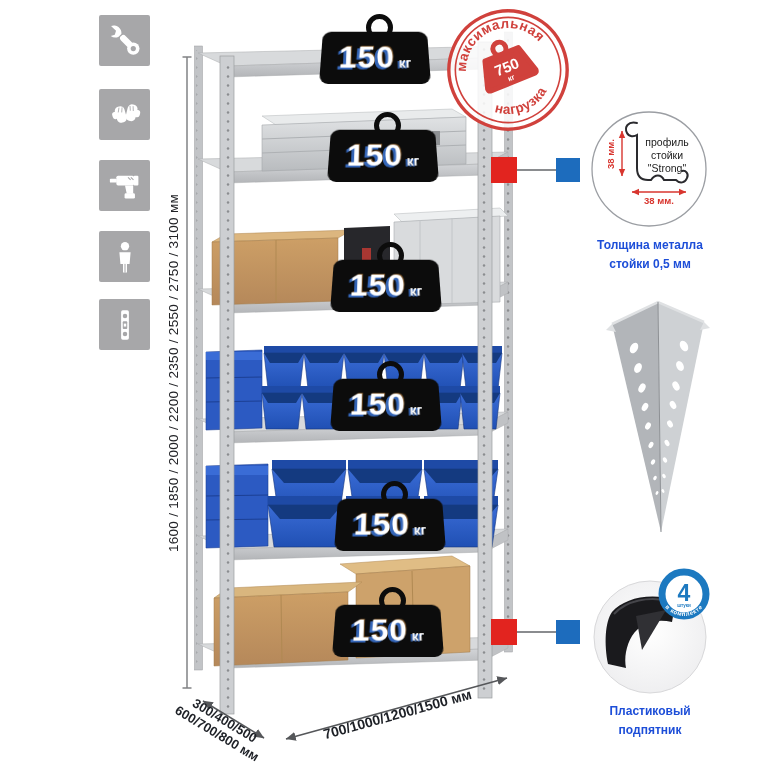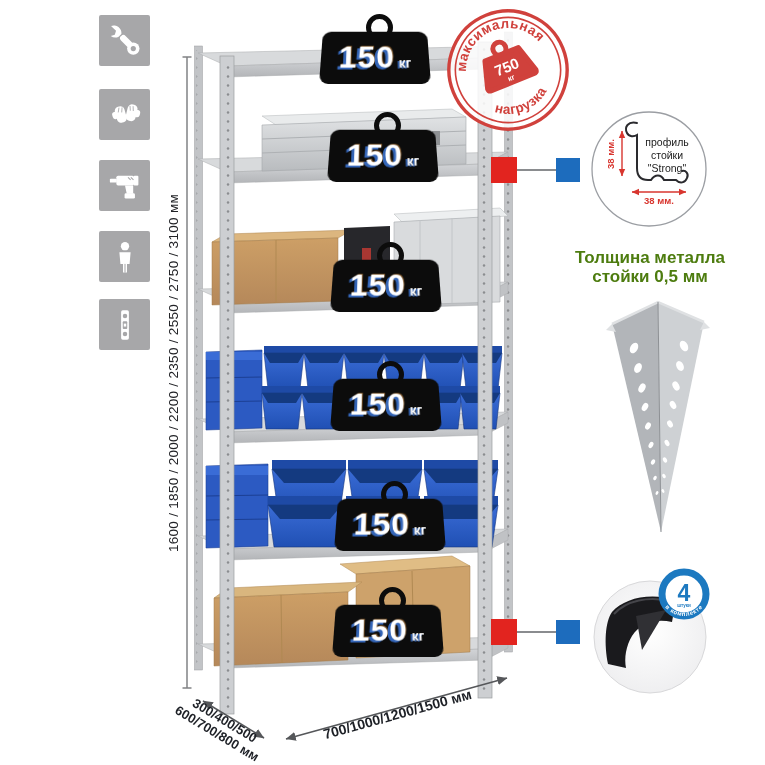--- a/index.html
+++ b/index.html
@@ -28,22 +28,22 @@
   
   .height-label{position:absolute;left:-133px;top:364px;width:616px;height:18px;text-align:center;
                 transform:rotate(-90deg);font-size:13.5px;font-weight:500;color:#212226;
                 letter-spacing:.3px;white-space:nowrap;}
   .depth-label{position:absolute;left:158px;top:712px;width:126px;text-align:center;
                transform:rotate(31deg);font-size:13px;font-weight:600;color:#1d2026;line-height:15px;}
   .width-label{position:absolute;left:283px;top:706px;width:230px;height:20px;text-align:center;
                transform:rotate(-15.5deg);font-size:14px;font-weight:600;color:#1d2026;}
 
   
-  .callout-caption{position:absolute;width:164px;text-align:center;font-size:17px;font-weight:700;
-                   color:#4d7c0f;line-height:19px;margin-top:12px;}
+  .callout-caption{position:absolute;width:164px;text-align:center;font-size:12px;font-weight:700;
+                   color:#1d4ed8;line-height:19px;}
 </style>
 </head>
 <body>
 
 <div class="canvas">
 
   <div class="tile" style="top:15px">
     <svg width="38" height="38" viewBox="0 0 44 44">
       <rect x="15" y="18.5" width="17" height="7.5" rx="3.6" fill="#fff" transform="rotate(45 23.5 22.2)"></rect>
       <path fill="#fff" d="M17.8 13.8 A8.8 8.8 0 0 0 5.8 4.6 L11.6 10.2 10.2 14.8 5.5 16.1 A8.8 8.8 0 0 0 14.6 17 Z"></path>
@@ -410,20 +410,24 @@
     </g>
     <g>
       <circle cx="98" cy="26" r="22" fill="#fff" stroke="#1c79c0" stroke-width="7"></circle>
       <text x="98" y="33" font-size="23" font-weight="bold" fill="#1c79c0" text-anchor="middle">4</text>
       <text x="98" y="39" font-size="4.5" font-weight="bold" fill="#1c79c0" text-anchor="middle">штуки</text>
       <text font-size="6" font-weight="bold" fill="#fff" letter-spacing=".6">
         <textPath href="#footArc" startOffset="50%" text-anchor="middle">в комплекте</textPath>
       </text>
     </g>
   </svg>
+  <div class="callout-caption" style="left:568px;top:702px">
+    <div>Пластиковый</div>
+    <div>подпятник</div>
+  </div>
 
   <div class="height-label">1600 / 1850 / 2000 / 2200 / 2350 / 2550 / 2750 / 3100 мм</div>
   <div class="depth-label">
     <div>300/400/500</div>
     <div>600/700/800 мм</div>
   </div>
   <div class="width-label">700/1000/1200/1500 мм</div>
 
 </div>
 

